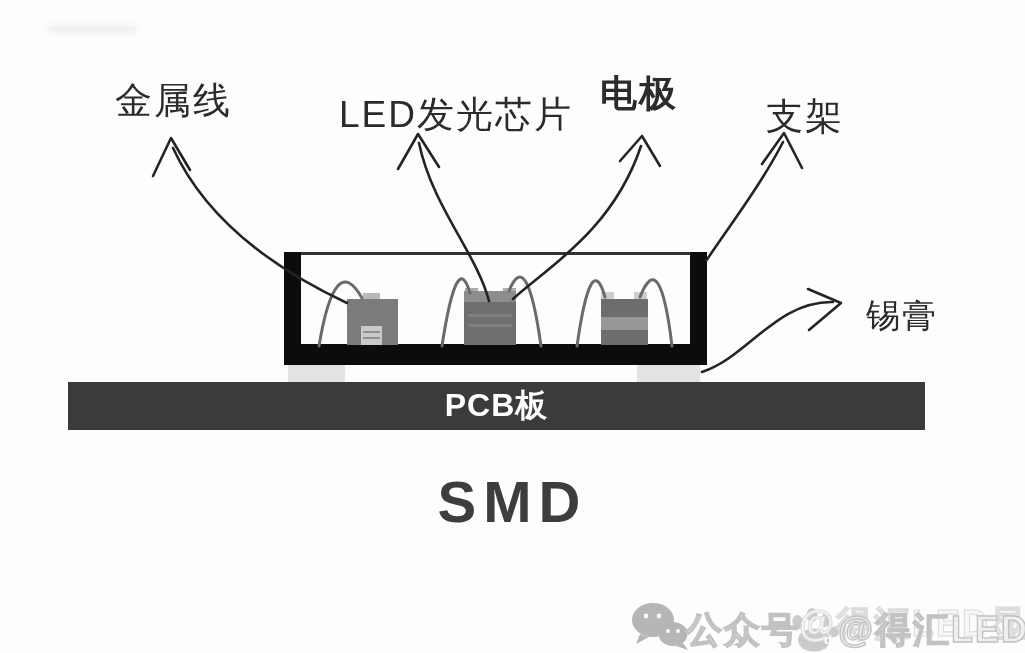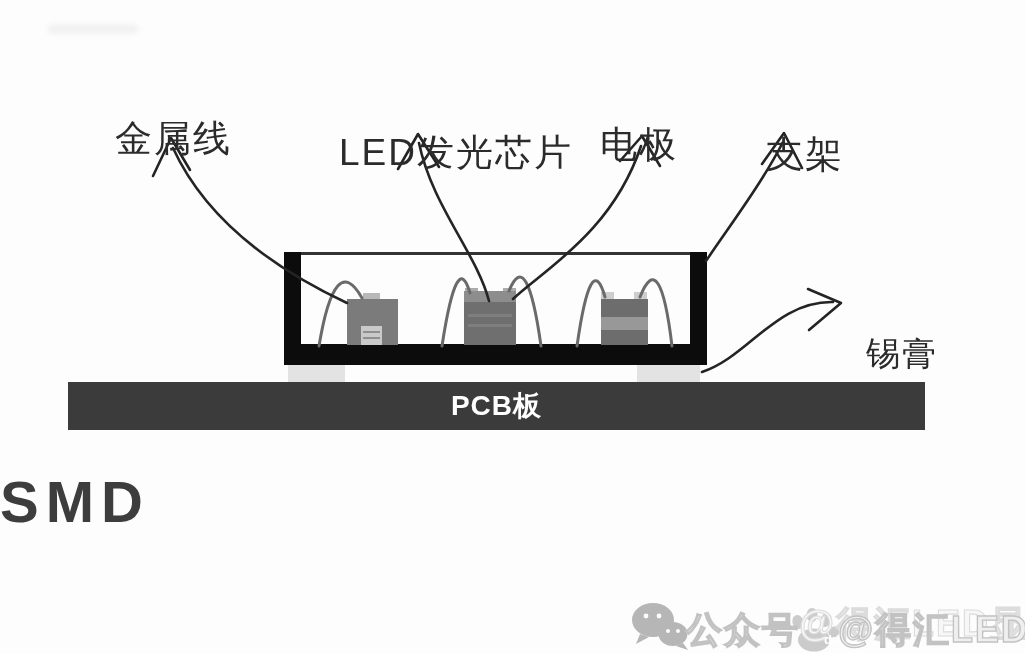--- a/index.html
+++ b/index.html
@@ -4,34 +4,34 @@
 <style>
   html,body{margin:0;padding:0;}
   body{
     width:1025px;height:653px;position:relative;overflow:hidden;
     background:#fdfdfd;
     font-family:"Liberation Sans","DejaVu Sans",sans-serif;
   }
   
   .callout{
     position:absolute;color:#2b2b2b;font-size:37px;font-weight:500;
-    letter-spacing:2px;white-space:nowrap;margin-top:38px;
+    letter-spacing:2px;white-space:nowrap;
   }
   .callout.small{font-size:34px;}
   
   .pcb-text-wrap{
     position:absolute;left:68px;top:382px;width:857px;height:48px;
     display:flex;align-items:center;justify-content:center;
   }
   .pcb-text{
-    color:#ffffff;font-size:28px;font-weight:700;letter-spacing:1px;
+    color:#ffffff;font-size:32px;font-weight:700;letter-spacing:1px;
   }
   
   .caption{
-    position:absolute;left:0;top:468px;width:1025px;text-align:left;
+    position:absolute;left:0;top:468px;width:1025px;text-align:center;
     color:#3d3d3d;font-size:58px;font-weight:700;letter-spacing:7px;
   }
   
   .wm-text{
     position:absolute;white-space:nowrap;
     color:#efefef;-webkit-text-stroke:1.3px #c2c2c2;
     font-size:36px;font-weight:600;letter-spacing:2px;
   }
   .wm-ghost{
     color:#f7f7f7;-webkit-text-stroke:1.1px #dcdcdc;
@@ -139,21 +139,21 @@
       <ellipse cx="798" cy="622" rx="5.5" ry="7" transform="rotate(-18 798 622)"></ellipse>
       <ellipse cx="812" cy="615" rx="5.5" ry="7"></ellipse>
       <ellipse cx="826" cy="620" rx="5.5" ry="7" transform="rotate(16 826 620)"></ellipse>
       <ellipse cx="834" cy="632" rx="5" ry="6" transform="rotate(35 834 632)"></ellipse>
     </g>
   </g>
 </svg>
 
 <div class="callout" style="left:115px;top:76px;">金属线</div>
 <div class="callout" style="left:339px;top:90px;">LED发光芯片</div>
-<div class="callout" style="left:600px;top:82px;">电极</div>
+<div class="callout" style="left:600px;top:69px;font-weight:bold;">电极</div>
 <div class="callout" style="left:766px;top:92px;">支架</div>
 <div class="callout small" style="left:866px;top:293px;">锡膏</div>
 
 <div class="pcb-text-wrap">
   <span class="pcb-text">PCB板</span>
 </div>
 
 <div class="caption">SMD</div>
 
 <div class="wm-text wm-ghost" style="left:799px;top:600px;">@得汇LED显示屏</div>

